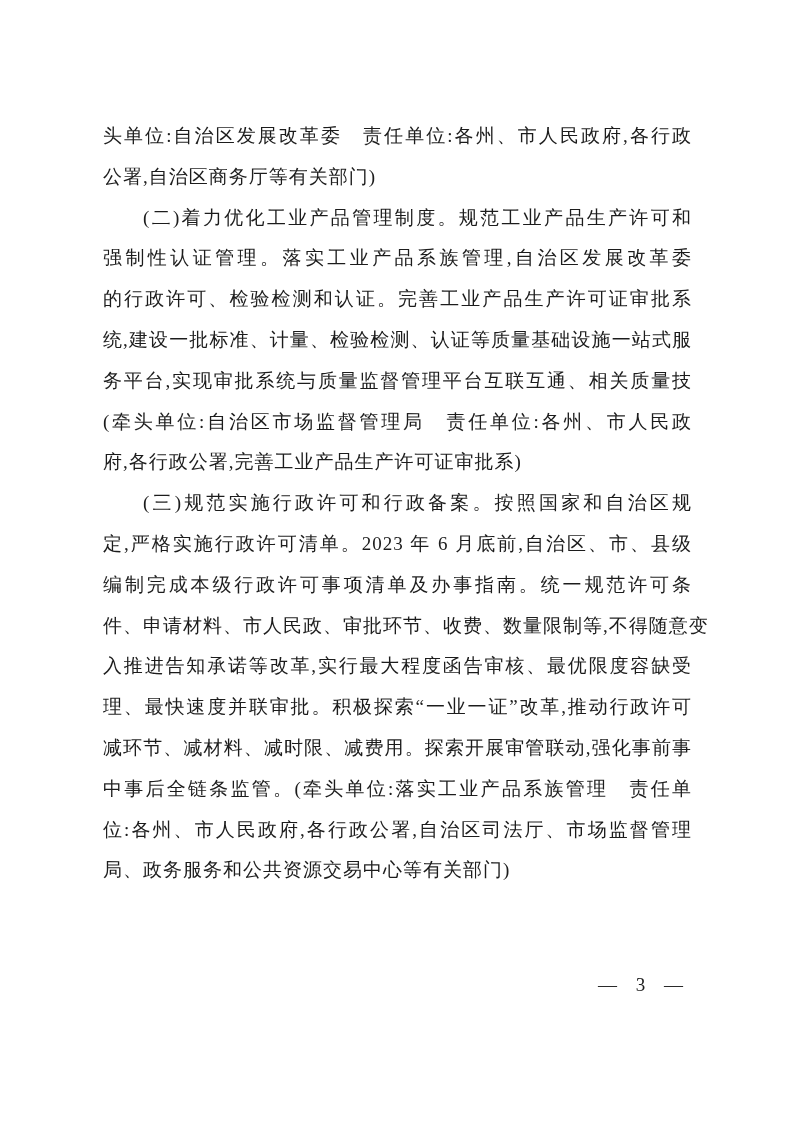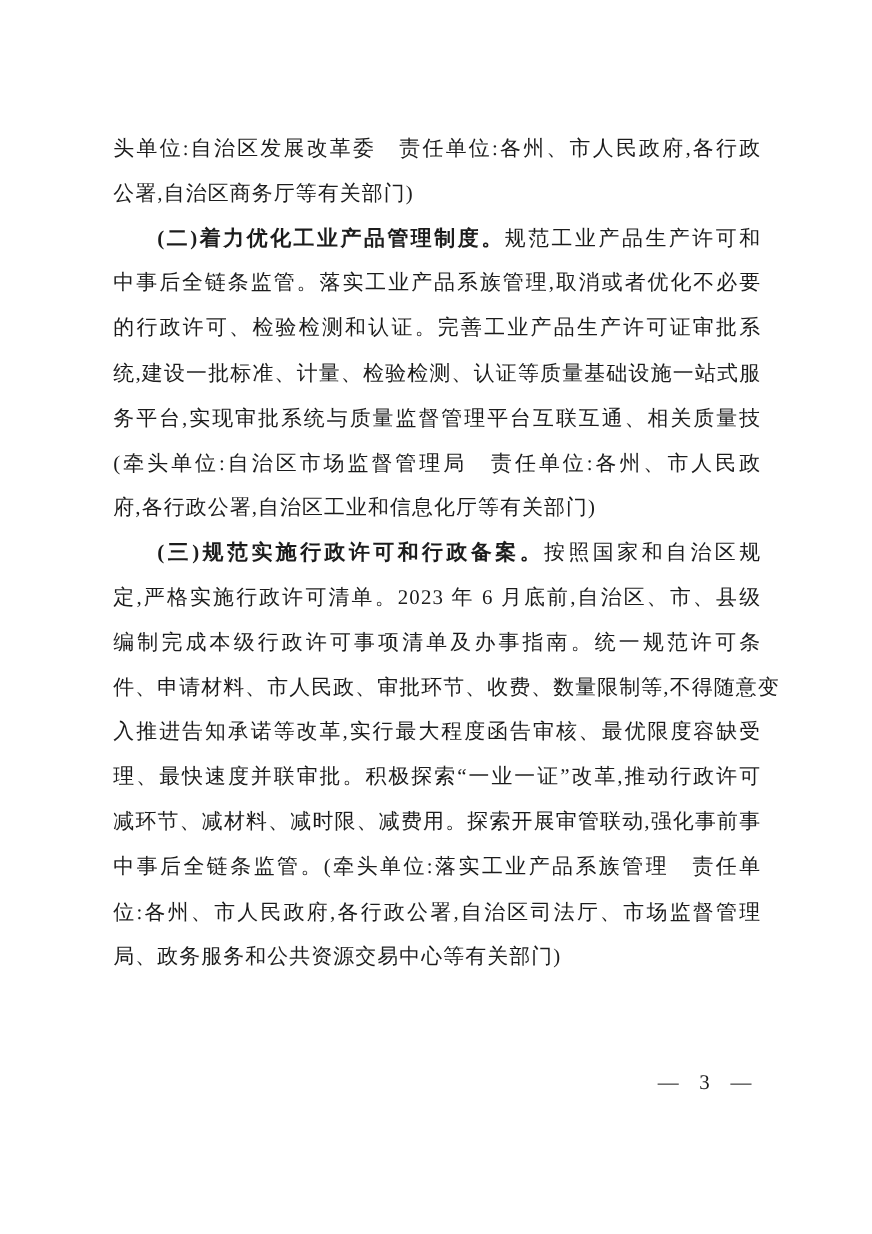--- a/index.html
+++ b/index.html
@@ -31,21 +31,21 @@
     text-align-last: justify;
     letter-spacing: 1px;
   }
   .line.end {
     text-align-last: left;
   }
   .line.indent {
     text-indent: 40px;
   }
   .bold {
-    font-weight: bold;
+    font-weight: normal;
   }
   .footer {
     position: absolute;
     top: 974px;
     right: 108px;
     font-size: 19px;
     color: #1c1c1c;
     word-spacing: 10px;
     letter-spacing: 2px;
   }
@@ -53,26 +53,26 @@
 </head>
 <body>
 
 <div class="page">
   <div class="doc">
 
     <div class="line">头单位:自治区发展改革委　责任单位:各州、市人民政府,各行政</div>
     <div class="line end">公署,自治区商务厅等有关部门)</div>
 
     <div class="line indent"><span class="bold">(二)着力优化工业产品管理制度。</span><span>规范工业产品生产许可和</span></div>
-    <div class="line">中事后全链条监管。落实工业产品系族管理,取消或者优化不必要</div>
+    <div class="line">强制性认证管理。落实工业产品系族管理,自治区发展改革委</div>
     <div class="line">的行政许可、检验检测和认证。完善工业产品生产许可证审批系</div>
     <div class="line">统,建设一批标准、计量、检验检测、认证等质量基础设施一站式服</div>
     <div class="line">务平台,实现审批系统与质量监督管理平台互联互通、相关质量技</div>
     <div class="line">(牵头单位:自治区市场监督管理局　责任单位:各州、市人民政</div>
-    <div class="line end">府,各行政公署,自治区工业和信息化厅等有关部门)</div>
+    <div class="line end">府,各行政公署,完善工业产品生产许可证审批系)</div>
 
     <div class="line indent"><span class="bold">(三)规范实施行政许可和行政备案。</span><span>按照国家和自治区规</span></div>
     <div class="line">定,严格实施行政许可清单。2023 年 6 月底前,自治区、市、县级</div>
     <div class="line">编制完成本级行政许可事项清单及办事指南。统一规范许可条</div>
     <div class="line">件、申请材料、市人民政、审批环节、收费、数量限制等,不得随意变</div>
     <div class="line">入推进告知承诺等改革,实行最大程度函告审核、最优限度容缺受</div>
     <div class="line">理、最快速度并联审批。积极探索“一业一证”改革,推动行政许可</div>
     <div class="line">减环节、减材料、减时限、减费用。探索开展审管联动,强化事前事</div>
     <div class="line">中事后全链条监管。(牵头单位:落实工业产品系族管理　责任单</div>
     <div class="line">位:各州、市人民政府,各行政公署,自治区司法厅、市场监督管理</div>

